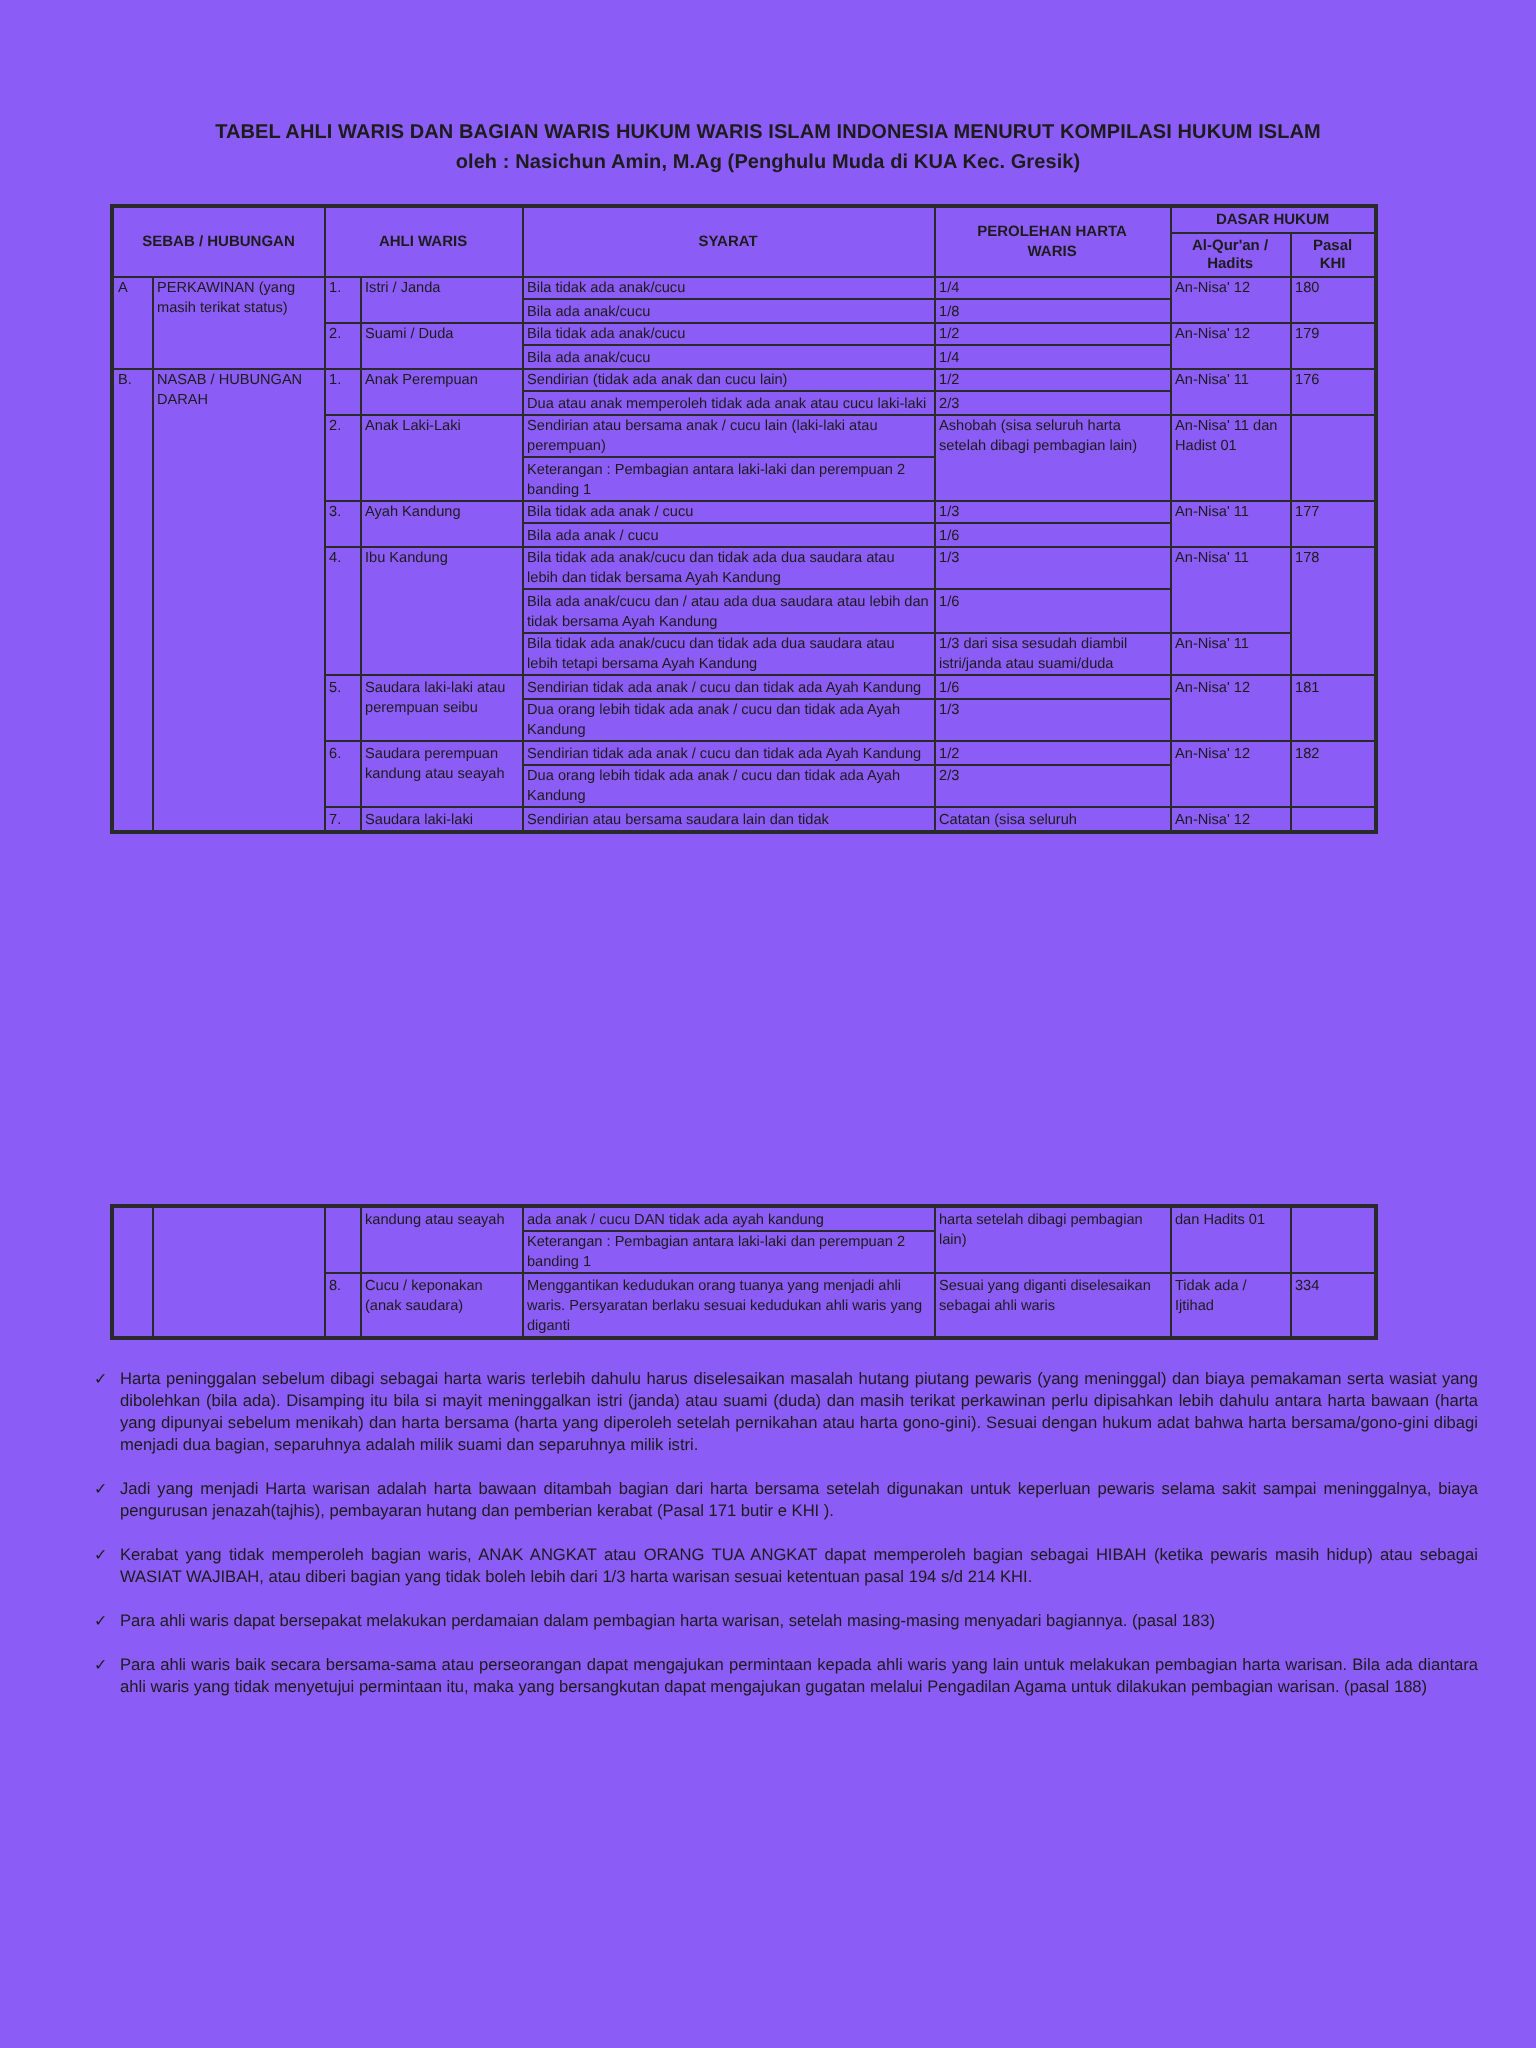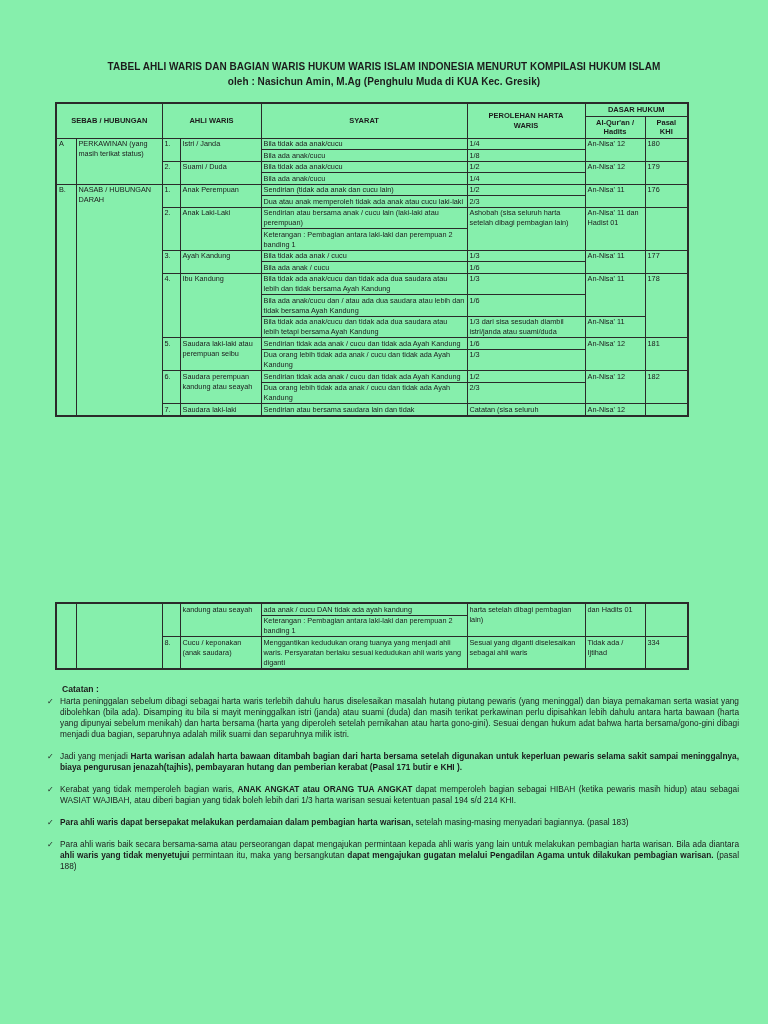--- a/index.html
+++ b/index.html
@@ -1,21 +1,21 @@
 <!DOCTYPE html>
 <html><head>
 <meta charset="utf-8">
 <style>
   html,body{margin:0;padding:0;}
   body{
     width:768px;height:1024px;position:relative;background:#ffffff;
     font-family:"Liberation Sans",sans-serif;color:#1c1c1c;
     -webkit-font-smoothing:antialiased;
   }
-  .page{position:absolute;inset:0;background:#86efac;overflow:hidden;}
+  .page{position:absolute;inset:0;background:#8b5cf6;overflow:hidden;}
   .title{
     position:absolute;top:60px;left:0;width:768px;text-align:center;
     font-weight:bold;font-size:10px;line-height:14.5px;letter-spacing:.05px;
   }
   table.waris{
     position:absolute;left:55px;width:632px;border-collapse:collapse;
     table-layout:fixed;font-size:7.3px;line-height:10px;
     border:2px solid #2a2a2a;
   }
   #table1{top:102px;}
@@ -31,21 +31,21 @@
   table.waris thead tr.dasar-row th{height:9px;}
   table.waris thead tr.sub-row th{height:17px;}
   table.waris td{padding-top:.5px;}
   .notes{
     position:absolute;left:47px;top:684px;width:692px;
     font-size:8.3px;line-height:11px;text-align:justify;
   }
   .notes-title{font-weight:bold;font-size:8.6px;margin-left:15px;margin-bottom:1px;}
   .note{position:relative;padding-left:13px;margin-bottom:11px;}
   .note .check{position:absolute;left:0;top:0;font-size:8px;}
-  .b{font-weight:bold;}
+  .b{font-weight:normal;}
 </style>
 </head>
 <body>
 
 <div class="page">
 
   <div class="title">
     <div>TABEL AHLI WARIS DAN BAGIAN WARIS  HUKUM WARIS ISLAM INDONESIA MENURUT KOMPILASI HUKUM ISLAM</div>
     <div>oleh : Nasichun Amin, M.Ag  (Penghulu Muda di KUA Kec. Gresik)</div>
   </div>
@@ -223,21 +223,20 @@
           <td>Cucu / keponakan (anak saudara)</td>
           <td>Menggantikan kedudukan orang tuanya yang menjadi ahli waris. Persyaratan berlaku sesuai kedudukan ahli waris yang diganti</td>
           <td>Sesuai yang diganti diselesaikan sebagai ahli waris</td>
           <td>Tidak ada / Ijtihad</td>
           <td>334</td>
         </tr>
       </tbody>
   </table>
 
   <div class="notes">
-    <div class="notes-title">Catatan :</div>
     <div id="notesBody">
         <div class="note"><span class="check">✓</span><span>Harta peninggalan sebelum dibagi sebagai harta waris terlebih dahulu harus diselesaikan masalah hutang piutang pewaris (yang meninggal) dan biaya pemakaman serta wasiat yang dibolehkan (bila ada). Disamping itu bila si mayit meninggalkan istri (janda) atau suami (duda) dan masih terikat perkawinan perlu dipisahkan lebih dahulu antara harta bawaan (harta yang dipunyai sebelum menikah) dan harta bersama (harta yang diperoleh setelah pernikahan atau harta gono-gini). Sesuai dengan hukum adat bahwa harta bersama/gono-gini dibagi menjadi dua bagian, separuhnya  adalah milik suami dan separuhnya milik istri.</span></div>
         <div class="note"><span class="check">✓</span><span>Jadi yang menjadi </span><span class="b">Harta warisan adalah harta bawaan ditambah bagian dari harta bersama setelah digunakan untuk keperluan pewaris selama sakit sampai meninggalnya, biaya pengurusan jenazah(tajhis), pembayaran hutang dan pemberian kerabat (Pasal 171  butir e  KHI ).</span></div>
         <div class="note"><span class="check">✓</span><span>Kerabat yang tidak memperoleh bagian waris, </span><span class="b">ANAK ANGKAT atau ORANG TUA ANGKAT</span><span> dapat memperoleh bagian sebagai HIBAH (ketika pewaris masih hidup) atau sebagai WASIAT WAJIBAH, atau diberi bagian yang tidak boleh lebih dari 1/3 harta warisan sesuai ketentuan pasal 194 s/d 214 KHI.</span></div>
         <div class="note"><span class="check">✓</span><span class="b">Para ahli waris dapat bersepakat melakukan perdamaian dalam pembagian harta warisan,</span><span> setelah masing-masing menyadari bagiannya. (pasal 183)</span></div>
         <div class="note"><span class="check">✓</span><span>Para ahli waris baik secara bersama-sama atau perseorangan dapat mengajukan permintaan kepada ahli waris yang lain untuk melakukan pembagian harta warisan. Bila ada diantara </span><span class="b">ahli waris yang tidak menyetujui</span><span> permintaan itu, maka yang bersangkutan </span><span class="b">dapat mengajukan gugatan melalui Pengadilan Agama untuk dilakukan pembagian warisan.</span><span>  (pasal 188)</span></div>
       </div>
   </div>
 
 </div>

